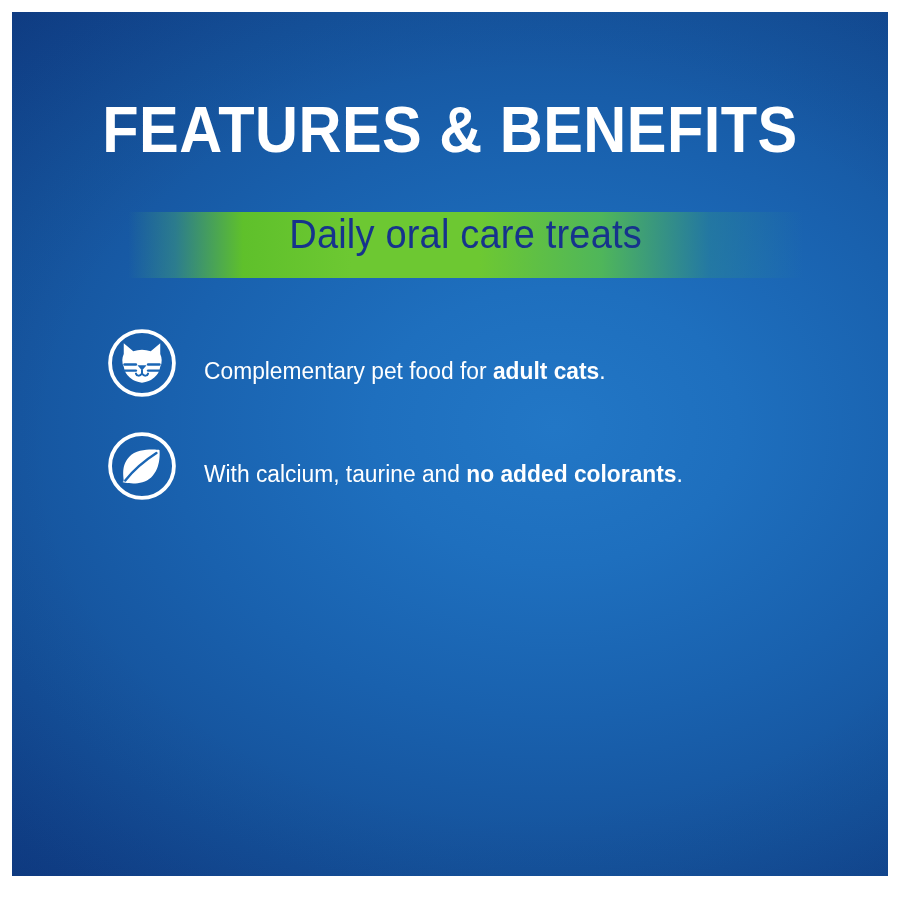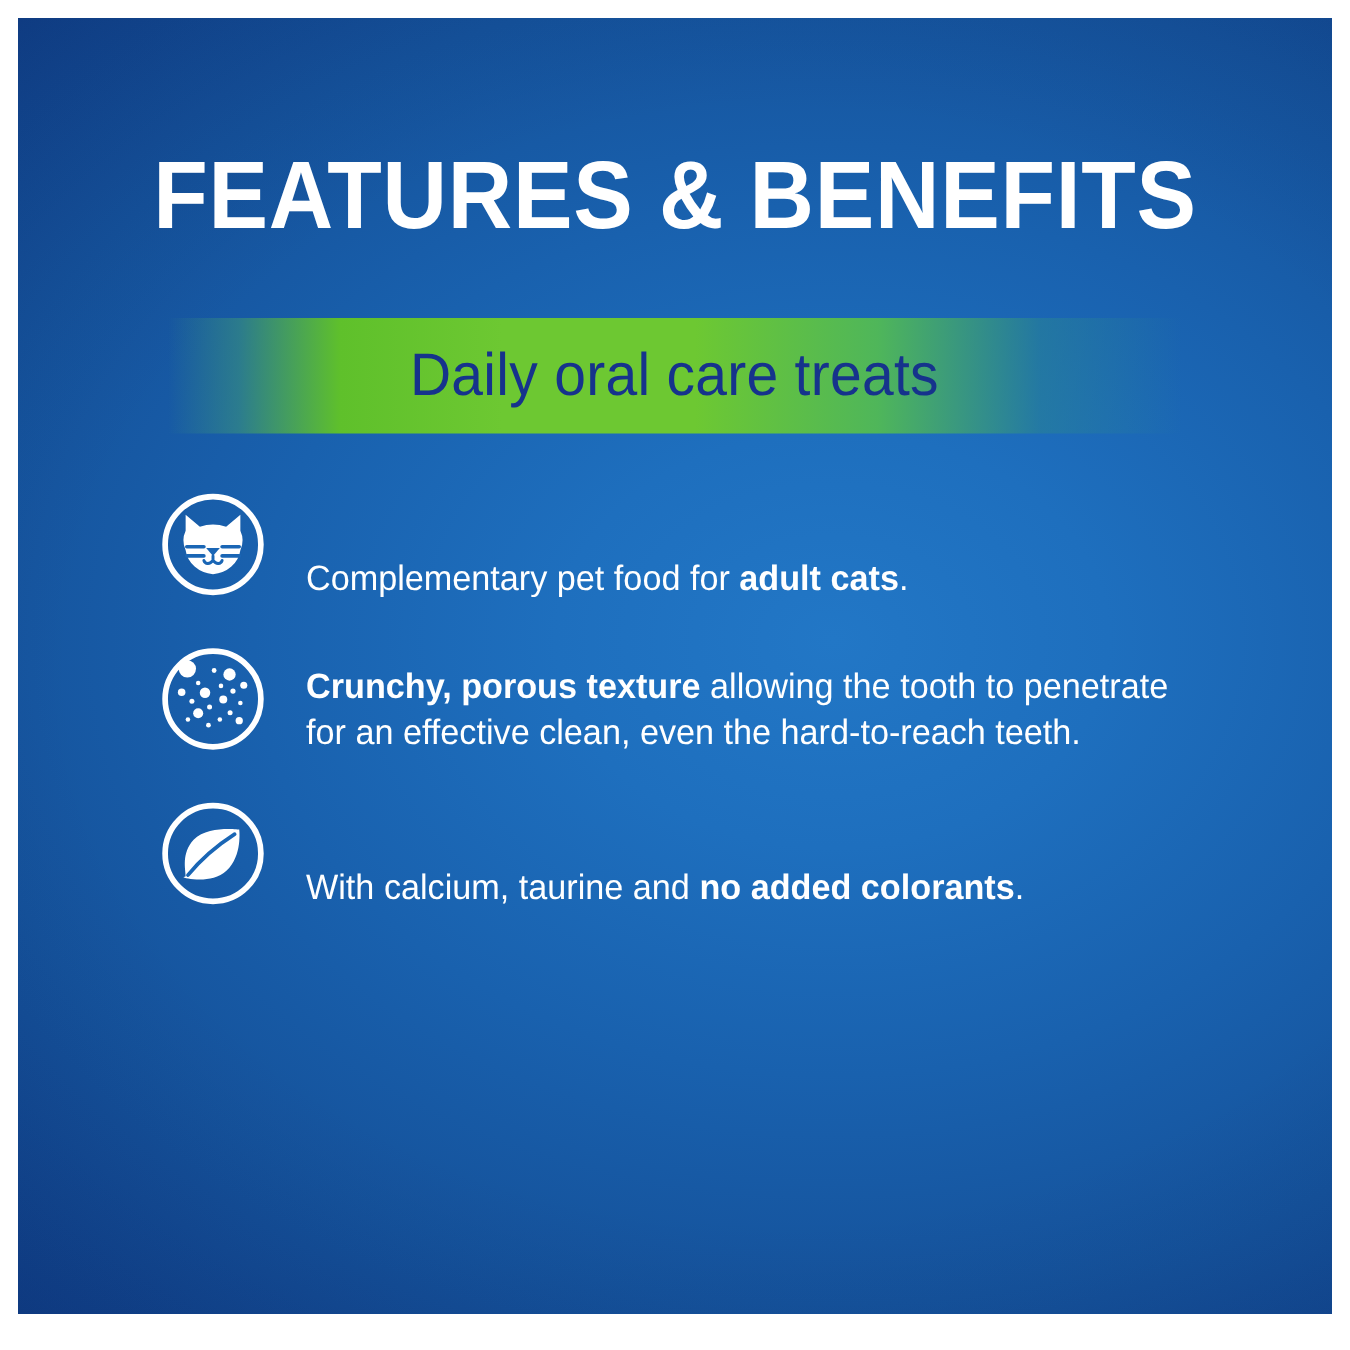--- a/index.html
+++ b/index.html
@@ -74,35 +74,35 @@
     font-size: 64px;
     letter-spacing: 0.5px;
     line-height: 1;
     transform: scaleX(0.93);
     white-space: nowrap;
   }
 
   
   .banner {
     position: absolute;
-    left: 100px;
+    left: 116px;
     top: 200px;
     width: 676px;
-    height: 77px;
+    height: 66px;
     background: linear-gradient(to right,
         rgba(23,93,170,0) 0%,
         rgba(60,150,120,0.55) 7%,
         #5FC02B 17%,
         #6DC832 33%,
         #6DC832 52%,
         #4FB65A 70%,
         rgba(40,130,150,0.6) 86%,
         rgba(23,93,170,0) 100%);
     display: flex;
-    align-items: center;
+    align-items: flex-start;
     justify-content: center;
   }
   .banner-text {
     color: #16338C;
     font-family: "Liberation Sans Narrow", "Liberation Sans", sans-serif;
     font-weight: 400;
     font-size: 40px;
     letter-spacing: 0.2px;
     transform: scaleX(0.95);
     white-space: nowrap;
@@ -111,21 +111,21 @@
   
   .benefits {
     position: absolute;
     left: 0;
     top: 313px;
     width: 100%;
   }
   .benefit {
     position: relative;
     display: flex;
-    align-items: flex-end;
+    align-items: center;
     padding-left: 92px;
     margin-bottom: 27px;
     min-height: 76px;
   }
   .icon-wrap {
     flex: 0 0 auto;
     width: 76px;
     height: 76px;
     margin-right: 24px;
   }
@@ -159,31 +159,20 @@
 
       <div class="benefits">
           <div class="benefit">
             <span class="icon-wrap">
               <svg viewBox="0 0 100 100">
                 <use href="#sym-cat-face-icon"></use>
               </svg>
             </span>
             <div class="benefit-text">
               <div><span>Complementary pet food for </span><b>adult cats</b><span>.</span></div>
-            </div>
-          </div>
-          <div class="benefit">
-            <span class="icon-wrap">
-              <svg viewBox="0 0 100 100">
-                <use href="#sym-porous-texture-icon"></use>
-              </svg>
-            </span>
-            <div class="benefit-text two-line">
-              <div><b>Crunchy, porous texture</b><span> allowing the tooth to penetrate</span></div>
-              <div><span>for an effective clean, even the hard-to-reach teeth.</span></div>
             </div>
           </div>
           <div class="benefit">
             <span class="icon-wrap">
               <svg viewBox="0 0 100 100">
                 <use href="#sym-leaf-icon"></use>
               </svg>
             </span>
             <div class="benefit-text">
               <div><span>With calcium, taurine and </span><b>no added colorants</b><span>.</span></div>

